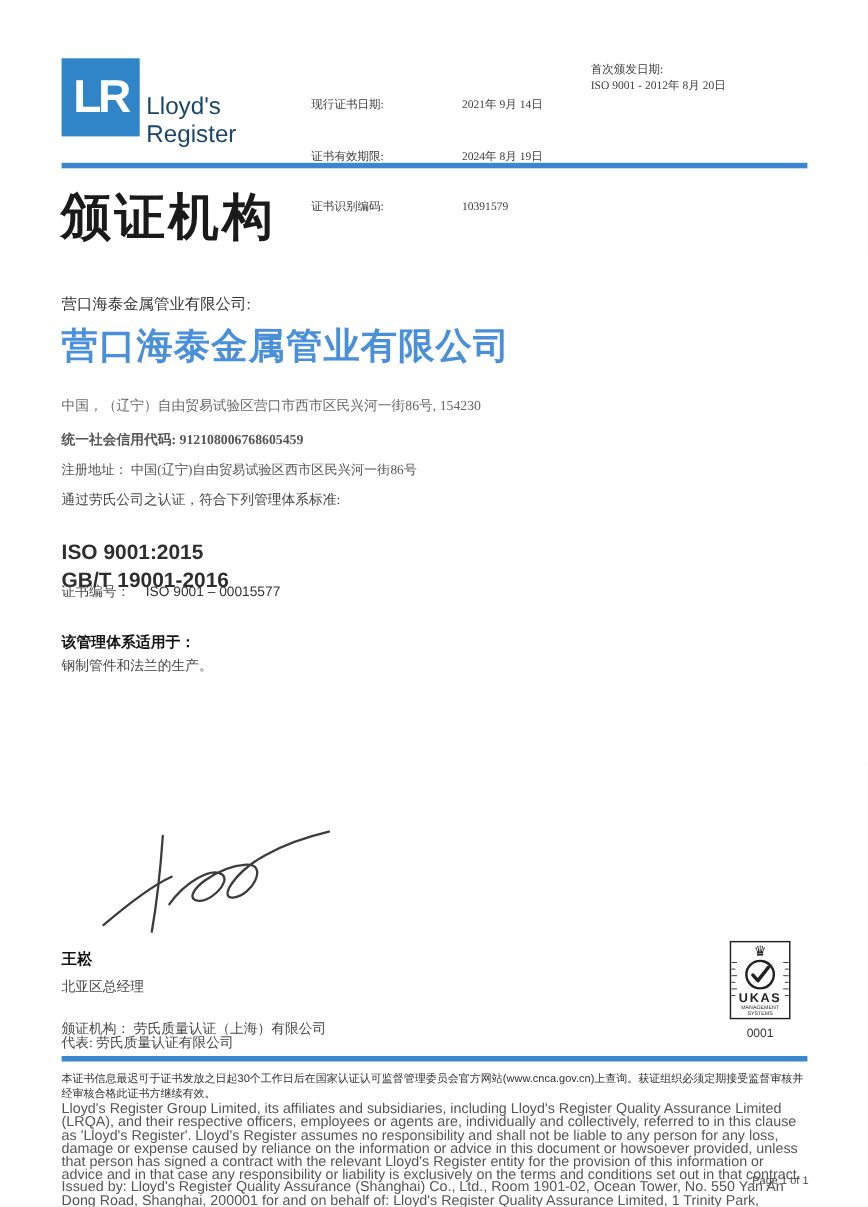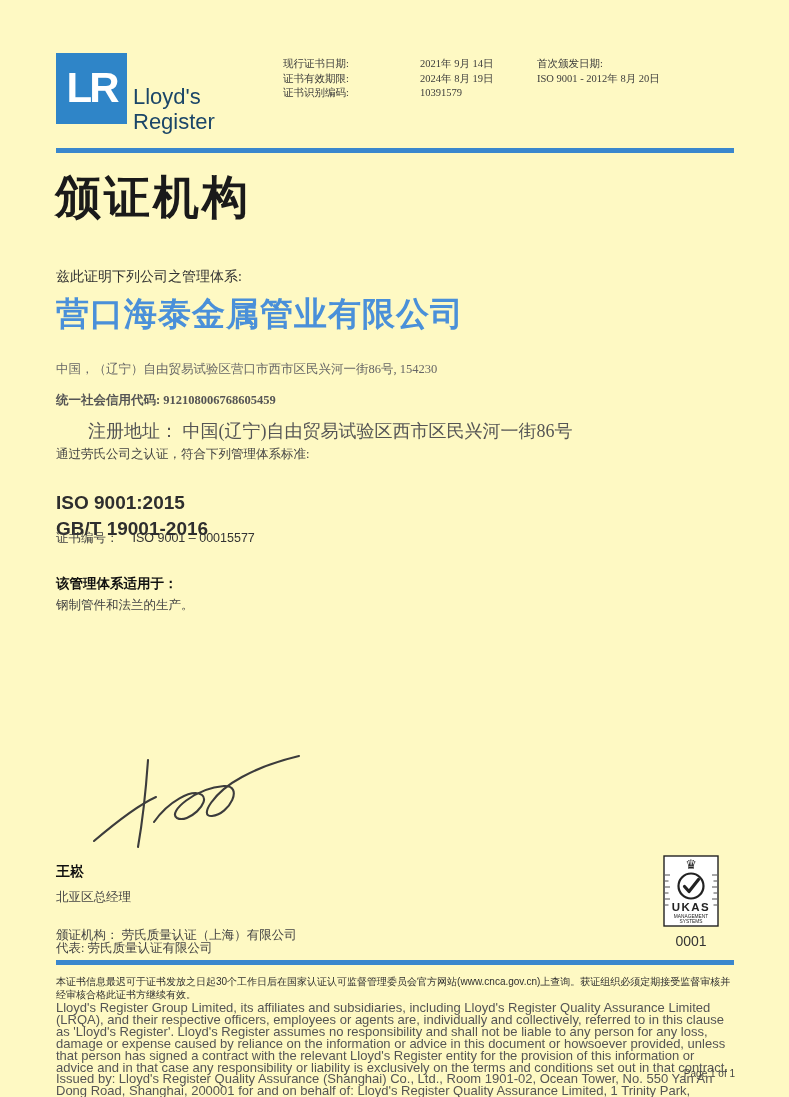--- a/index.html
+++ b/index.html
@@ -1,21 +1,21 @@
 <!DOCTYPE html>
 <html><head>
 <meta charset="utf-8">
 <style>
   * { margin: 0; padding: 0; box-sizing: border-box; }
   html, body { background: #e9e9e9; }
   .page {
     position: relative;
     width: 789px; height: 1097px;
     margin: 0 auto;
-    background: #fef9c3;
+    background: #ffffff;
     font-family: "Liberation Serif", "DejaVu Serif", serif;
     color: #333;
     overflow: hidden;
   }
   .abs { position: absolute; }
 
   
   .logo-square {
     left: 56px; top: 53px; width: 71px; height: 71px;
     background: #2f85c8;
@@ -28,38 +28,38 @@
   }
   .brand-name {
     left: 133px; top: 84px;
     font-family: "Liberation Sans", sans-serif;
     font-size: 22px; line-height: 25px; font-weight: 500;
     color: #1b4668;
   }
 
   
   .hdr-left { left: 283px; top: 57px; font-size: 10.5px; line-height: 14.5px; color: #3c3c3c; }
-  .hdr-row { display: flex; }
+  .hdr-row { display: flex; margin-top: 32px; }
   .hdr-row .lbl { width: 137px; }
   .hdr-right { left: 537px; top: 57px; font-size: 10.5px; line-height: 14.5px; color: #3c3c3c; }
 
   .bar { left: 56px; width: 678px; height: 5px; background: #3a87cd; }
   .bar1 { top: 148px; }
   .bar2 { top: 960px; }
 
   .doc-title {
     left: 55px; top: 167px;
     font-size: 46px; font-weight: 600; letter-spacing: 3px; color: #1a1a1a;
   }
 
   .certify-intro { left: 56px; top: 268px; font-size: 14px; color: #333; }
   .company-name  { left: 56px; top: 292px; font-size: 33px; font-weight: 700; letter-spacing: 1px; color: #4a90d9; }
   .company-address { left: 56px; top: 361px; font-size: 12.5px; color: #666; }
   .credit-line   { left: 56px; top: 392px; font-size: 12.5px; color: #555; font-weight: bold; }
-  .reg-addr-line { left: 56px; top: 419px; font-size: 18px; color: #555; margin-left: 32px; }
+  .reg-addr-line { left: 56px; top: 419px; font-size: 12px; color: #555; }
   .approval-line { left: 56px; top: 446px; font-size: 12.5px; color: #444; }
 
   .standards {
     left: 56px; top: 490px;
     font-family: "Liberation Sans", sans-serif;
     font-size: 19px; font-weight: 700; line-height: 26px; color: #2e2e2e;
   }
 
   .cert-no { left: 56px; top: 530px; font-size: 12.5px; color: #444; }
   .cert-no .val { font-family: "Liberation Sans", sans-serif; font-size: 12.5px; color: #333; margin-left: 14px; }
@@ -70,21 +70,21 @@
   .signature-svg { left: 84px; top: 744px; }
 
   .signatory-name  { left: 56px; top: 863px; font-size: 14px; font-weight: 700; color: #111; }
   .signatory-title { left: 56px; top: 889px; font-size: 12.5px; color: #444; }
   .issuer-line     { left: 56px; top: 914px; font-size: 12.5px; color: #444; margin-top: 13px; }
   .behalf-line     { left: 56px; top: 940px; font-size: 12.5px; color: #444; }
 
   .ukas-wrap { left: 660px; top: 855px; width: 62px; text-align: center; }
   .ukas-number {
     font-family: "Liberation Sans", sans-serif;
-    font-size: 14px; color: #333; margin-top: 2px;
+    font-size: 11px; color: #333; margin-top: 2px;
   }
 
   .footer-cn {
     left: 56px; top: 976px; width: 678px;
     font-family: "Liberation Sans", sans-serif;
     font-size: 10px; line-height: 12.5px; color: #2f2f2f;
   }
   .footer-en {
     left: 56px; top: 1002px; width: 678px;
     font-family: "Liberation Sans", sans-serif;
@@ -125,21 +125,21 @@
   </div>
   <div class="abs hdr-right">
     <div>首次颁发日期:</div>
     <div>ISO 9001 - 2012年 8月 20日</div>
   </div>
 
   <div class="abs bar bar1"></div>
 
   <div class="abs doc-title">颁证机构</div>
 
-  <div class="abs certify-intro">兹此证明下列公司之管理体系:</div>
+  <div class="abs certify-intro">营口海泰金属管业有限公司:</div>
   <div class="abs company-name">营口海泰金属管业有限公司</div>
   <div class="abs company-address">中国，（辽宁）自由贸易试验区营口市西市区民兴河一街86号, 154230</div>
   <div class="abs credit-line">统一社会信用代码: 912108006768605459</div>
   <div class="abs reg-addr-line">注册地址：  中国(辽宁)自由贸易试验区西市区民兴河一街86号</div>
   <div class="abs approval-line">通过劳氏公司之认证，符合下列管理体系标准:</div>
 
   <div class="abs standards">
     <div>ISO 9001:2015</div>
     <div>GB/T 19001-2016</div>
   </div>

